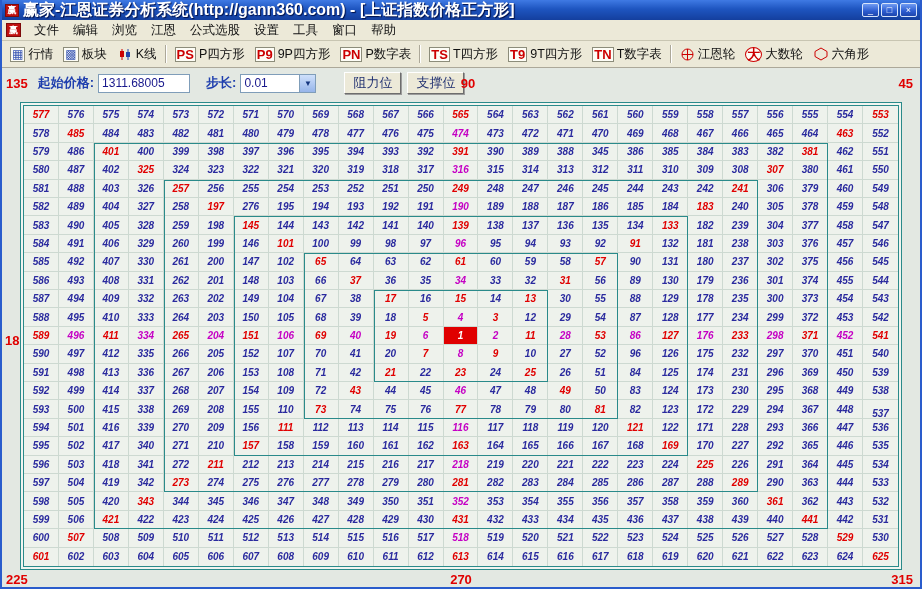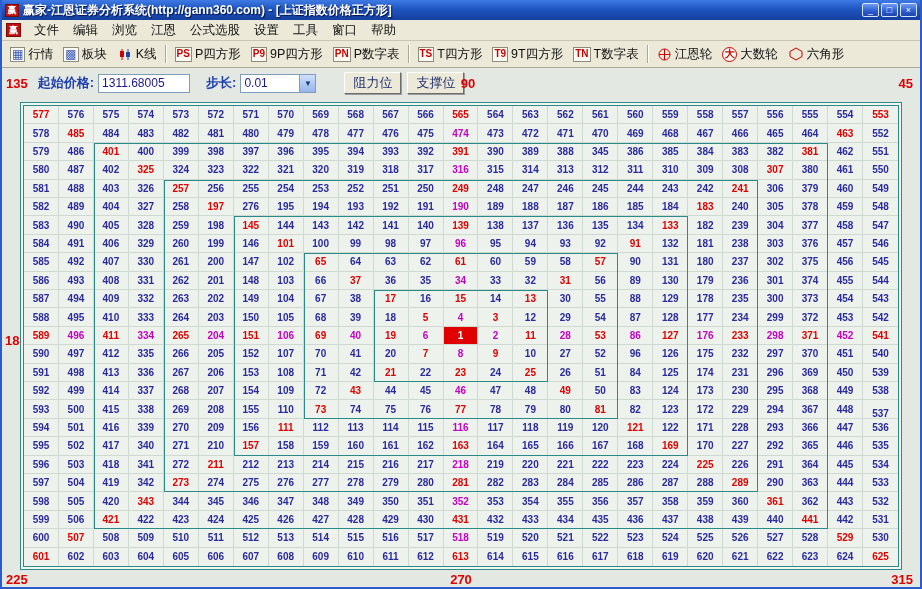--- a/index.html
+++ b/index.html
@@ -14,21 +14,21 @@
   .titlebar{
     height:20px;display:flex;align-items:center;padding:0 3px 0 3px;
     background:linear-gradient(180deg,#3f7ae4 0%,#1e55c0 45%,#143f9e 100%);
   }
   .app-icon{
     width:14px;height:13px;margin-right:4px;flex:0 0 auto;
     background:#c01010;color:#fff;font-size:9px;font-weight:bold;
     display:flex;align-items:center;justify-content:center;border:1px solid #7d0a0a;
   }
   .title-text{
-    flex:1 1 auto;color:#ffffff;font-size:12px;font-weight:bold;
+    flex:1 1 auto;color:#ffffff;font-size:16px;font-weight:bold;
     text-shadow:1px 1px 1px #001048;white-space:nowrap;overflow:hidden;
   }
   .win-btns{display:flex;gap:2px;}
   .win-btn{
     width:17px;height:14px;border-radius:2px;
     background:linear-gradient(180deg,#6f9bf2,#2b5bd0 60%,#1d46ac);
     border:1px solid #d7e4fb;color:#fff;font-size:9px;line-height:12px;
     display:flex;align-items:center;justify-content:center;cursor:default;
   }
   
@@ -43,21 +43,21 @@
   }
   .menu-item{font-size:12.5px;color:#111;padding:2px 7px;cursor:default;}
   
   .toolbar{
     height:27px;background:#ece9d8;border-bottom:1px solid #aca899;
     display:flex;align-items:center;padding-left:3px;
   }
   .tb-item{display:flex;align-items:center;gap:3px;padding:2px 5px;cursor:default;}
   .chip{
     height:15px;min-width:15px;padding:0 1px;background:#fdfdf6;border:1px solid #8c8c7a;
-    font-size:10px;font-weight:bold;color:#cc0000;
+    font-size:13px;font-weight:bold;color:#cc0000;
     display:flex;align-items:center;justify-content:center;line-height:1;
   }
   .chip.round{border-radius:50%;border-color:#cc0000;}
   .chip svg{display:block;}
   .tb-label{font-size:12.5px;color:#111;white-space:nowrap;}
   .tb-sep{width:2px;height:18px;border-left:1px solid #aca899;border-right:1px solid #ffffff;margin:0 3px;}
   
   .controls{
     position:relative;height:30px;display:flex;align-items:center;padding-left:4px;
     background:#e3e8e2;
@@ -89,21 +89,21 @@
     font-family:inherit;font-size:13px;color:#203070;cursor:default;
   }
   .btn3d.first{margin-left:28px;}
   
   .main{position:absolute;top:98px;left:0;right:0;bottom:0;background:#e3e8e2;}
   .grid-outer{
     position:absolute;top:4px;left:18px;right:18px;bottom:17px;
     border:1px solid var(--ring,#2a8a8a);padding:2px;background:#f2f5f0;
   }
   .grid-holder{position:relative;width:100%;height:100%;border:1px solid var(--ring,#2a8a8a);background:#eef2ec;}
-  .gann-grid{display:grid;width:100%;height:100%;grid-template-columns:repeat(25,1fr);grid-template-rows:repeat(25,1fr);}
+  .gann-grid{display:grid;width:100%;height:100%;grid-template-columns:repeat(25,1fr);grid-template-rows:repeat(25,1fr);font-style:italic;}
   .cell{
     border-right:1px solid #cdd9d1;border-bottom:1px solid #cdd9d1;
     display:flex;align-items:center;justify-content:center;
     font-size:10px;font-weight:bold;color:var(--normal,#2a2a9e);cursor:default;overflow:hidden;
   }
   .cell.special{color:var(--special,#e00000);}
   .cell.alt{color:var(--alt,#c400c4);}
   .cell.center{background:var(--special,#e00000);color:#ffffff;}
   .ring{position:absolute;border:1px solid var(--ring,#2a8a8a);pointer-events:none;}
   .main .angle.left{position:absolute;left:3px;top:48%;}

